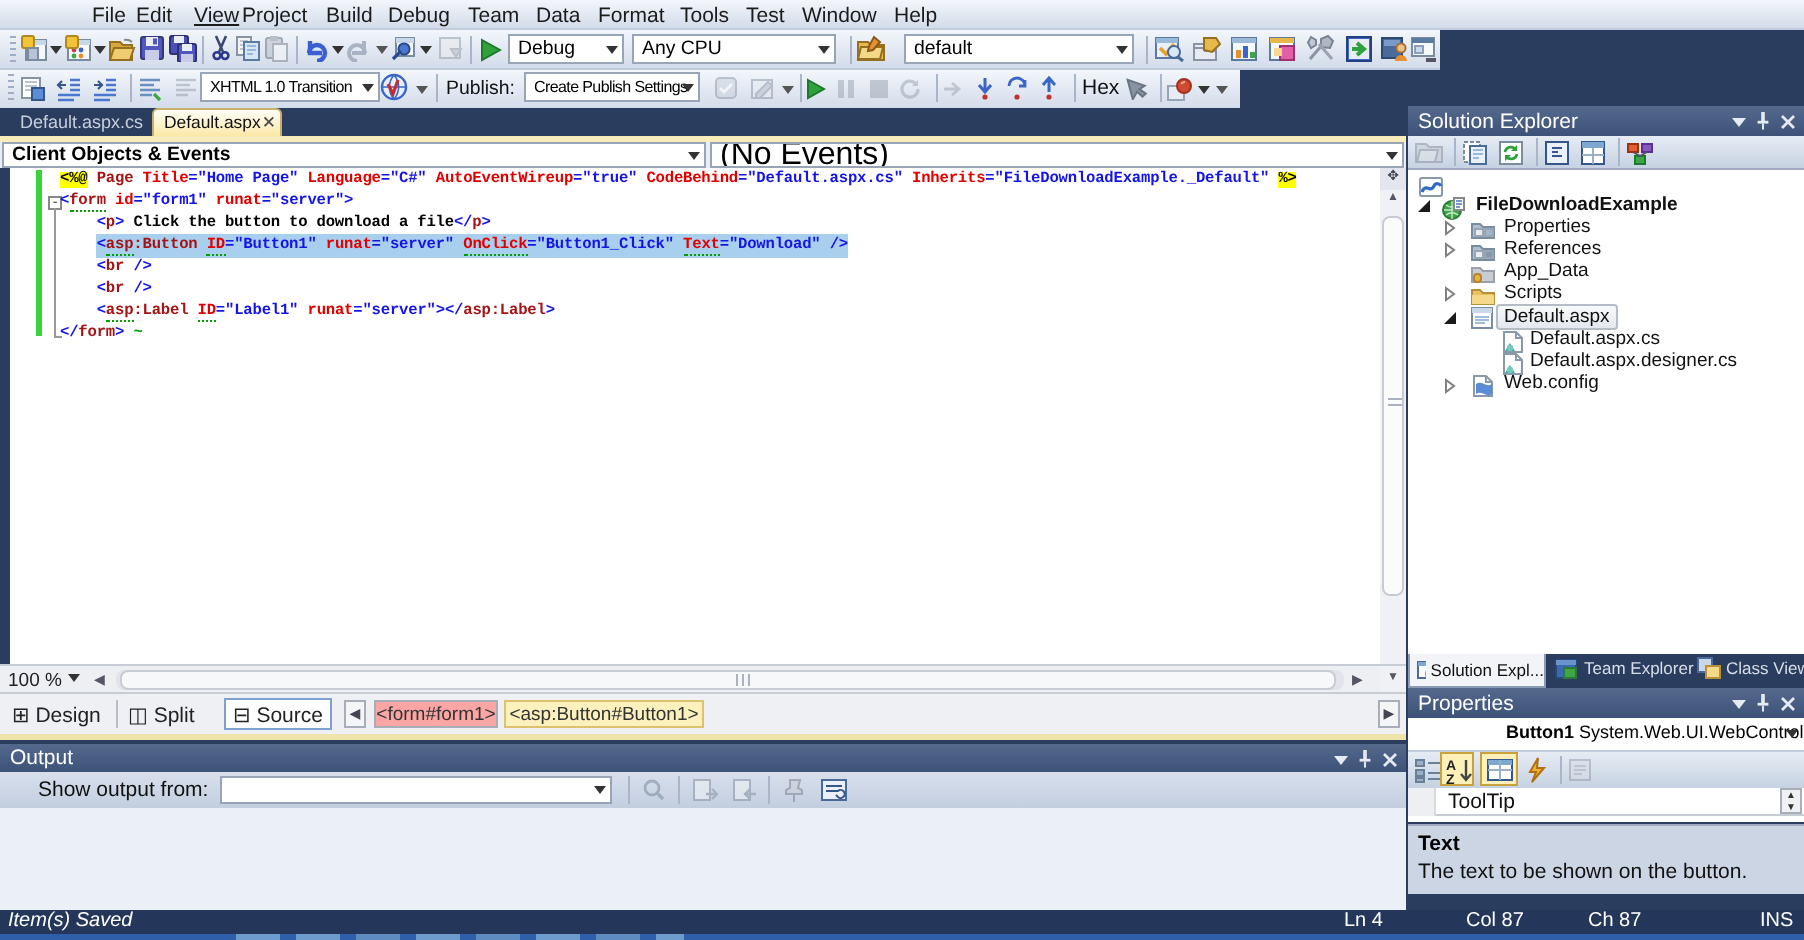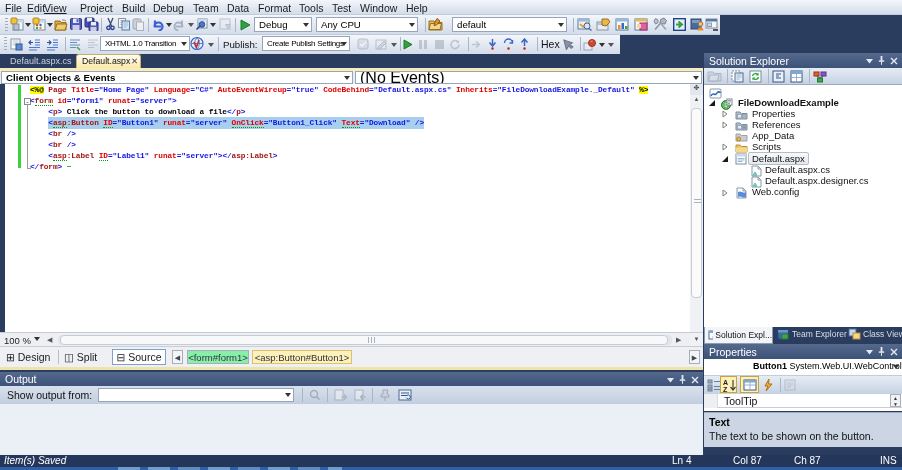--- a/index.html
+++ b/index.html
@@ -25,25 +25,25 @@
   #code .r { color:#E00000; }
   #code .b { color:#1414E6; }
   #code .g { color:#00A000; }
   #code .sel { background:#A9CFEF; padding:2px 0 2px 0; }
   #code .sq { border-bottom:1px dotted #00A000; }
 </style>
 </head>
 <body>
 <div id="root">
 
-  <div class="abs chrome" style="left:0;top:0;width:902px;height:15px;border-bottom:1px solid #C2CCDD;">
+  <div class="abs chrome" style="left:0;top:0;width:902px;height:15px;border-bottom:1px solid #C2CCDD;padding-left:41px;">
     <div style="position:relative;height:15px;font-size:10.5px;color:#1B1B1B;">
       <span class="abs" style="left:5px;top:2px;">File</span>
         <span class="abs" style="left:27px;top:2px;">Edit</span>
-      <span class="abs" style="left:44px;top:2px;text-decoration:underline;">View</span>
+      <span class="abs" style="left:56px;top:2px;text-decoration:underline;">View</span>
         <span class="abs" style="left:80px;top:2px;">Project</span>
       <span class="abs" style="left:122px;top:2px;">Build</span>
         <span class="abs" style="left:153px;top:2px;">Debug</span>
       <span class="abs" style="left:193px;top:2px;">Team</span>
         <span class="abs" style="left:227px;top:2px;text-align:right;">Data</span>
       <span class="abs" style="left:258px;top:2px;">Format</span>
         <span class="abs" style="left:299px;top:2px;">Tools</span>
       <span class="abs" style="left:332px;top:2px;">Test</span>
         <span class="abs" style="left:360px;top:2px;">Window</span>
       <span class="abs" style="left:406px;top:2px;">Help</span>
@@ -335,42 +335,42 @@
     <span style="position:absolute;left:676px;top:3px;font-size:7px;color:#556;">▶</span>
     <div style="position:absolute;left:690px;top:0;width:13px;height:14px;background:#F0F1F4;text-align:center;font-size:6px;color:#556;line-height:12px;">▼</div>
   </div>
 
   <div class="abs" style="left:0;top:346px;width:703px;height:21px;background:#EEF0F4;border-top:1px solid #C8CCD4;">
     <span style="position:absolute;left:6px;top:4px;font-size:10.5px;color:#222;">⊞ Design</span>
     <div style="position:absolute;left:58px;top:3px;width:1px;height:14px;background:#B8BEC9;"></div>
     <span style="position:absolute;left:64px;top:4px;font-size:10.5px;color:#222;">◫ Split</span>
     <div style="position:absolute;left:112px;top:2px;width:54px;height:16px;background:#fff;border:1px solid #7DA2CE;display:flex;align-items:center;justify-content:center;font-size:10.5px;color:#222;">⊟ Source</div>
     <div style="position:absolute;left:172px;top:3px;width:11px;height:14px;border:1px solid #A8AEB8;background:#F4F5F7;text-align:center;font-size:7px;color:#445;line-height:13px;">◀</div>
-    <div style="position:absolute;left:187px;top:3px;width:62px;height:14px;border:1px solid #A8AEB8;background:#86efac;font-size:9.5px;color:#333;text-align:center;line-height:13px;">&lt;form#form1&gt;</div>
+    <div style="position:absolute;left:187px;top:3px;width:62px;height:14px;border:1px solid #A8AEB8;background:#fca5a5;font-size:9.5px;color:#333;text-align:center;line-height:13px;">&lt;form#form1&gt;</div>
     <div style="position:absolute;left:252px;top:3px;width:100px;height:14px;border:1px solid #DCC26C;background:#FCF0BC;font-size:9.5px;color:#333;text-align:center;line-height:13px;">&lt;asp:Button#Button1&gt;</div>
     <div style="position:absolute;left:689px;top:3px;width:11px;height:14px;border:1px solid #A8AEB8;background:#F4F5F7;text-align:center;font-size:7px;color:#445;line-height:13px;">▶</div>
   </div>
   <div class="abs" style="left:0;top:367px;width:703px;height:3px;background:#EFE3AC;"></div>
 
   <div class="abs titlebar" style="left:0;top:372px;width:703px;height:14px;">Output
     <span class="twbtns" style="display:flex;align-items:center;gap:5px;top:3px;">
       <svg width="7" height="7">
           <path d="M0 2 L7 2 L3.5 6.5 Z" fill="#E6EAF2"></path>
         </svg>
       <svg width="7" height="9">
           <rect x="2.6" y="0" width="1.8" height="5" fill="#E6EAF2"></rect>
           <rect x="0.8" y="4.4" width="5.4" height="1.4" fill="#E6EAF2"></rect>
           <rect x="3" y="5.8" width="1" height="3" fill="#E6EAF2"></rect>
         </svg>
       <svg width="8" height="8">
           <path d="M1 1 L7 7 M7 1 L1 7" stroke="#E6EAF2" stroke-width="1.4"></path>
         </svg>
     </span>
   </div>
-  <div class="abs" style="left:0;top:386px;width:703px;height:18px;background:linear-gradient(#D8E0EC,#C2CEDF);display:flex;align-items:center;">
+  <div class="abs" style="left:0;top:386px;width:703px;height:18px;background:linear-gradient(#D8E0EC,#C2CEDF);display:flex;align-items:center;padding-left:12px;">
     <span style="font-size:10.5px;color:#111;padding:0 6px 0 7px;">Show output from:</span>
     <div class="combo" style="width:196px;height:14px;">
         <span class="arr"></span>
       </div>
     <div class="sep" style="margin-left:8px;"></div>
     <span id="outicons" style="display:flex;align-items:center;">
       <svg style="margin:0 3px;" width="14" height="14" opacity=".55">
           <circle cx="6" cy="6" r="3.5" fill="none" stroke="#7A8DA0" stroke-width="1.4"></circle>
           <path d="M8.5 8.5 l3 3" stroke="#7A8DA0" stroke-width="1.6"></path>
         </svg>

